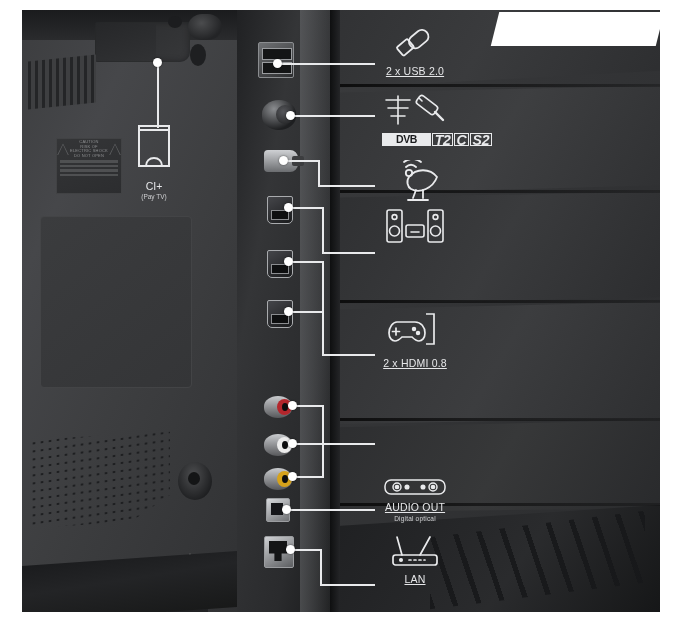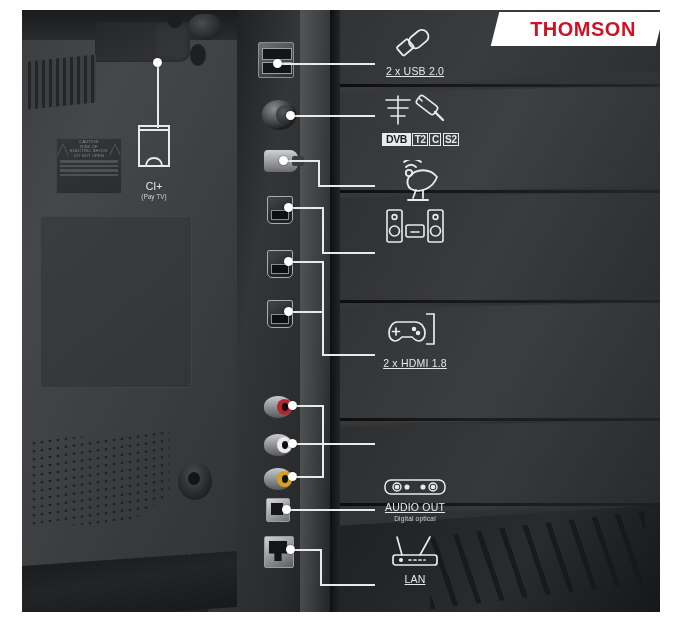--- a/index.html
+++ b/index.html
@@ -245,25 +245,25 @@
   .ci-callout{position:absolute;left:118px;top:123px;width:72px;text-align:center;}
   .ci-label{font-size:10.5px;color:#e6e7e9;margin-top:0;}
   .ci-sub{font-size:6.5px;color:#cfd0d2;margin-top:1px;}
 
   
   .dvb{
     position:absolute;left:382px;top:133px;display:flex;align-items:stretch;height:13px;
   }
   .dvb .d1{
     background:#e9eaec;color:#1b1c1e;font-weight:bold;font-size:10.5px;line-height:13px;
-    padding:0 4px;letter-spacing:-.4px;font-family:"Liberation Sans",sans-serif;
+    padding:0 14px;letter-spacing:-.4px;font-family:"Liberation Sans",sans-serif;
   }
   .dvb .seg{
-    border:1.4px solid #e9eaec;color:#e9eaec;font-weight:bold;font-size:10px;line-height:10px;
-    padding:0 1.5px;margin-left:1.2px;display:flex;align-items:center;letter-spacing:-.3px;
+    border:1.4px solid #e9eaec;color:#e9eaec;font-weight:bold;font-size:14px;line-height:10px;
+    padding:0 1.5px;margin-left:1.2px;display:flex;align-items:center;letter-spacing:-.3px;font-style:italic;
   }
 
   
   .brand{
     position:absolute;left:495px;top:12px;width:165px;height:34px;
     background:#ffffff;
     transform:skewX(-14deg);
   }
   .brand-txt{
     position:absolute;left:508px;top:18px;width:150px;height:22px;
@@ -478,21 +478,21 @@
   </div>
 
   <div class="callout" style="left:350px;top:312px;width:130px;">
     <svg class="ico" width="60" height="40" viewBox="0 0 60 40" fill="none" stroke="#e9eaec" stroke-width="1.7">
       <path d="M12 10h18c6 0 10 5 10 11 0 5-3 8-6 8-3 0-5-2-7-4H17c-2 2-4 4-7 4-3 0-6-3-6-8 0-6 4-11 8-11z"></path>
       <path d="M11 16v7M7.5 19.5h7" stroke-linecap="round"></path>
       <circle cx="29" cy="17" r="1.4" fill="#e9eaec"></circle>
         <circle cx="33" cy="21" r="1.4" fill="#e9eaec"></circle>
       <path d="M41 2h8v30h-8"></path>
     </svg>
-    <div class="label">2 x HDMI 1.8</div>
+    <div class="label">2 x HDMI 0.8</div>
   </div>
 
 
   <div class="callout" style="left:350px;top:478px;width:130px;">
     <svg class="ico" width="62" height="18" viewBox="0 0 62 18" fill="none" stroke="#e9eaec" stroke-width="1.5">
       <rect x="1" y="2" width="60" height="14" rx="6"></rect>
       <circle cx="13" cy="9" r="4"></circle>
         <circle cx="13" cy="9" r="1.6" fill="#e9eaec"></circle>
       <circle cx="23" cy="9" r="1.8" fill="#e9eaec"></circle>
       <circle cx="39" cy="9" r="1.8" fill="#e9eaec"></circle>
@@ -507,16 +507,15 @@
     <svg class="ico" width="56" height="34" viewBox="0 0 56 34" fill="none" stroke="#e9eaec" stroke-width="1.7">
       <rect x="6" y="21" width="44" height="10" rx="2.5"></rect>
       <path d="M15 21L10 3M33 21l10-18" stroke-linecap="round"></path>
       <circle cx="14" cy="26" r="1.2" fill="#e9eaec"></circle>
       <path d="M22 26h16" stroke-linecap="round" stroke-dasharray="2 3"></path>
     </svg>
     <div class="label">LAN</div>
   </div>
 
   <div class="brand"></div>
-  <div class="brand-txt">THOMSON</div>
 
   <div class="frame-b"></div>
 </div>
 
 </body></html>

